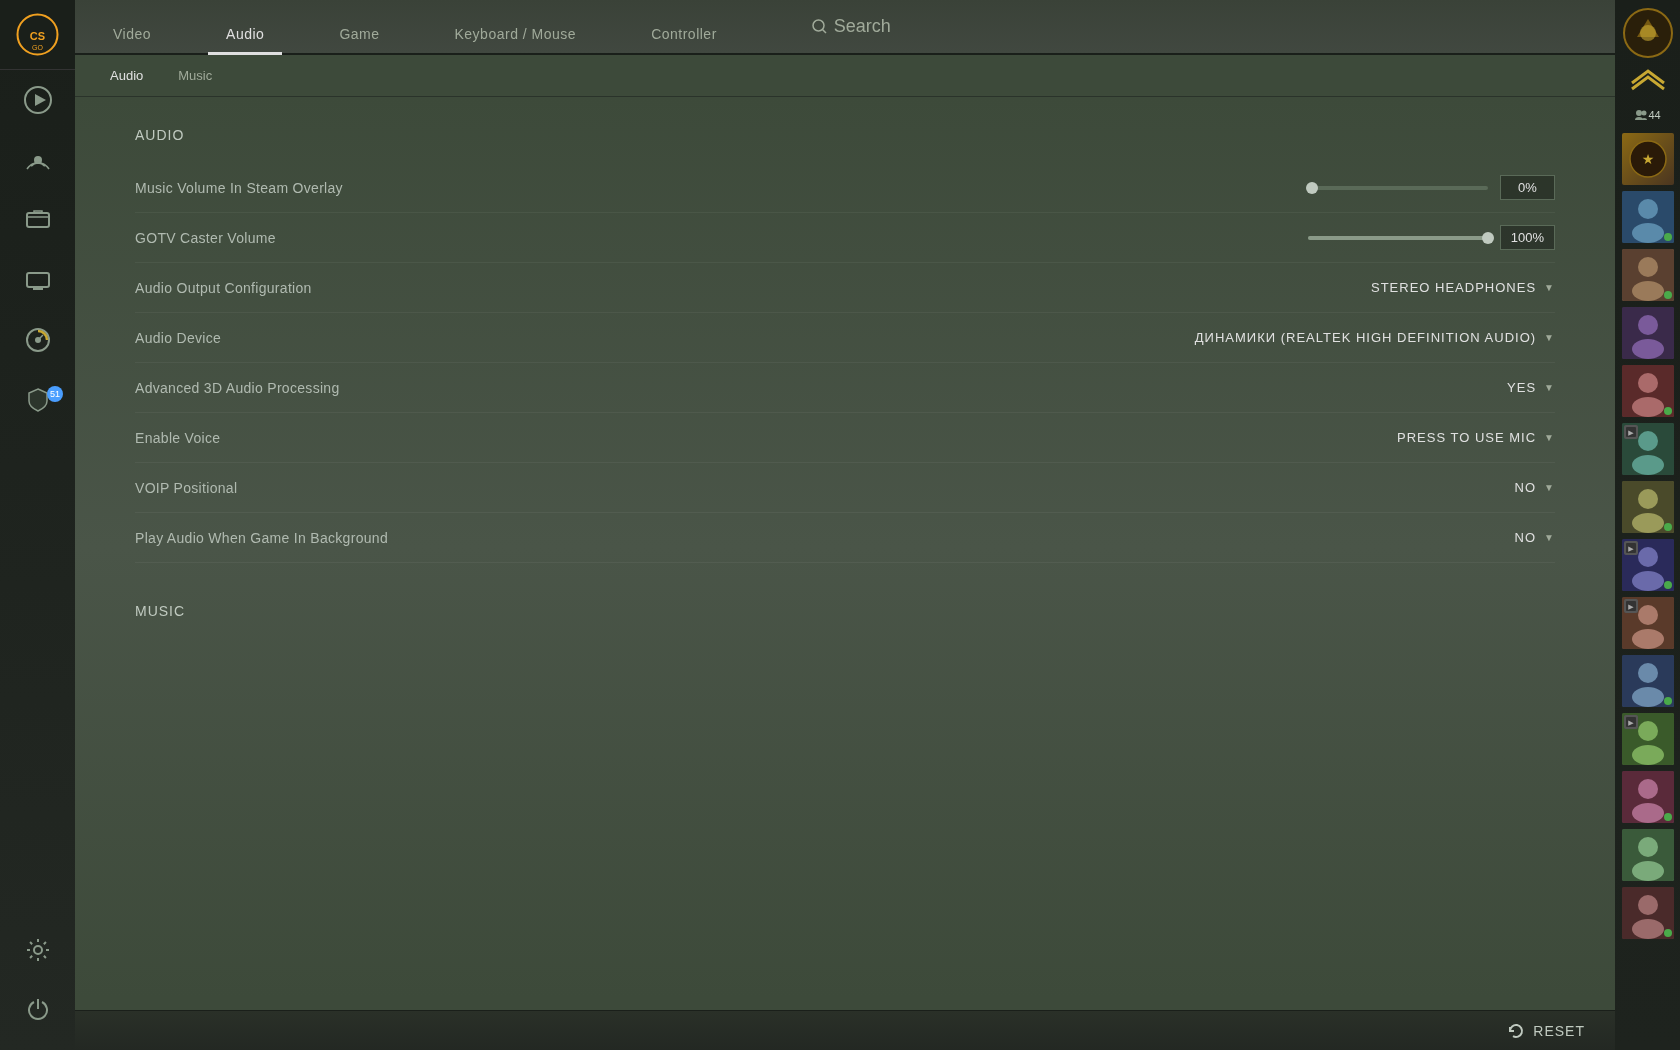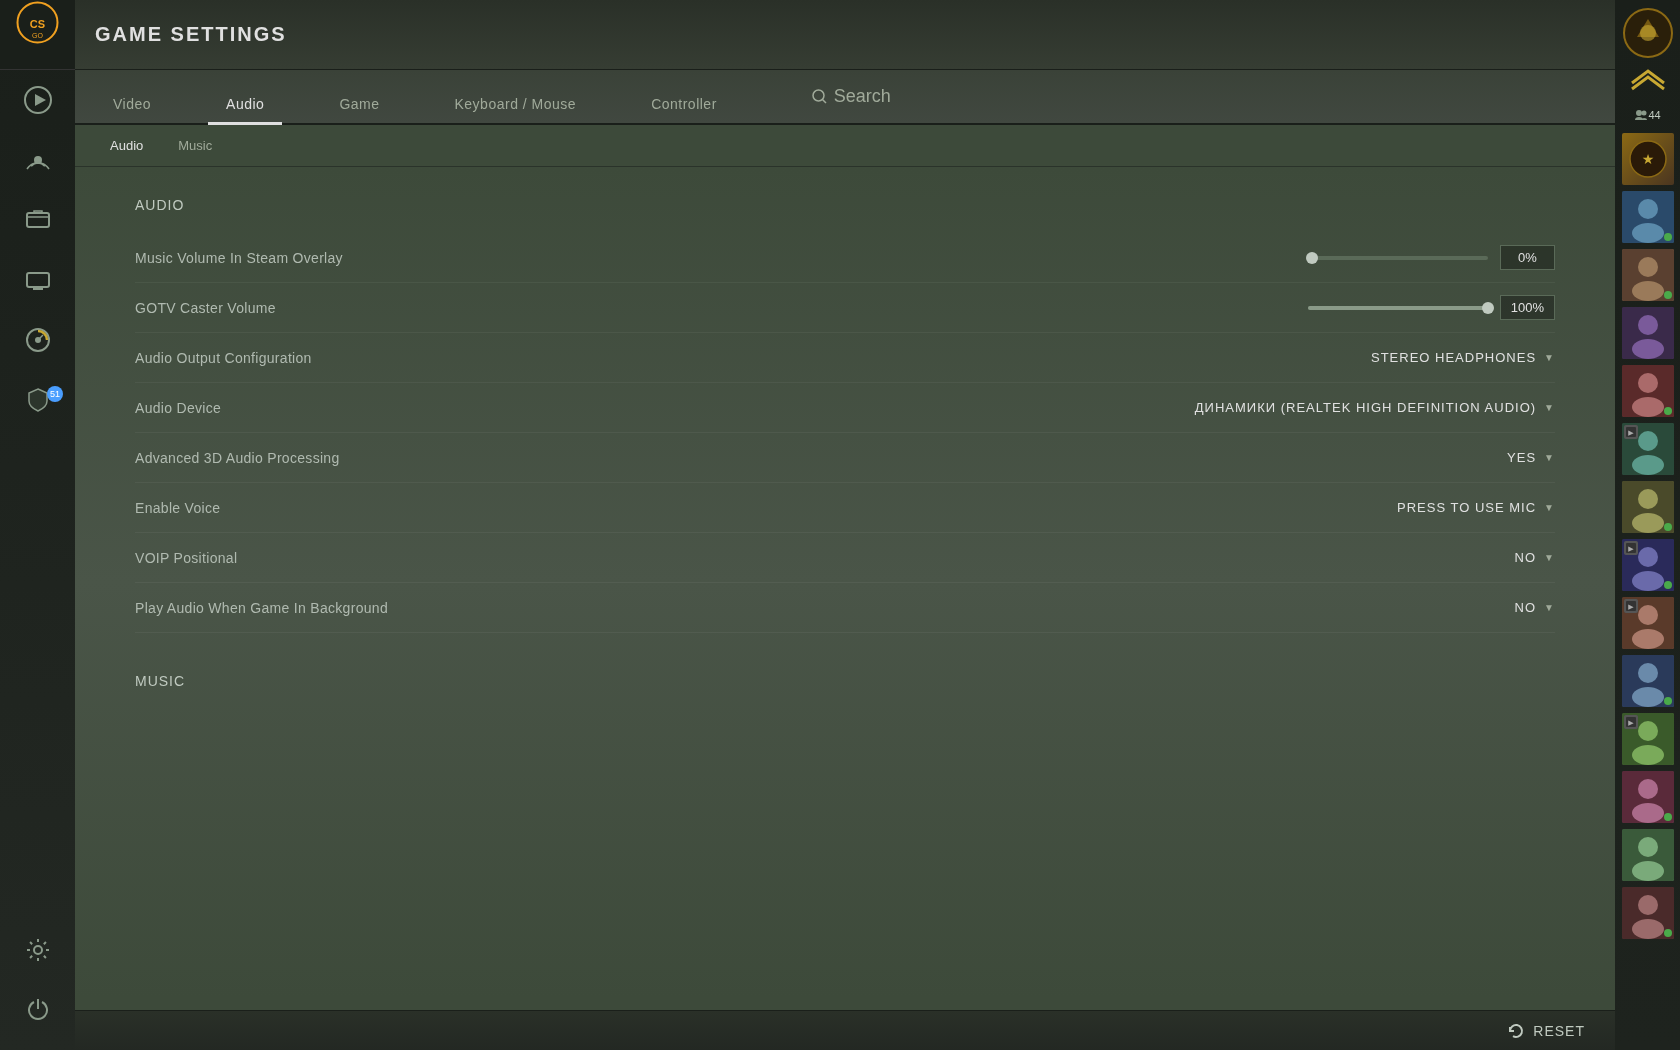--- a/index.html
+++ b/index.html
@@ -23,20 +23,21 @@
       padding-top: 0;
       z-index: 10;
       flex-shrink: 0;
     }
 
     .csgo-logo {
       width: 75px;
       height: 70px;
       background: #1a1f1a;
       display: flex;
+      align-items: center;
       justify-content: center;
       border-bottom: 1px solid #333;
     }
 
     .csgo-logo svg {
       width: 45px;
       height: 45px;
     }
 
     .sidebar-icon {
@@ -420,23 +421,20 @@
   <div class="sidebar-icon" style="margin-bottom: 10px;">
     <svg width="26" height="26" viewBox="0 0 26 26">
         <path d="M9 5 A9 9 0 1 0 17 5" stroke="#8a9a8a" stroke-width="2" fill="none"></path>
         <path d="M13 2v10" stroke="#8a9a8a" stroke-width="2"></path>
       </svg>
   </div>
 </div>
 
 <div class="main-area">
 
-  <div class="header">
-    <span class="page-title">GAME SETTINGS</span>
-  </div>
 
   <div class="nav-tabs">
     <div class="nav-tab">Video</div>
     <div class="nav-tab active">Audio</div>
     <div class="nav-tab">Game</div>
     <div class="nav-tab">Keyboard / Mouse</div>
     <div class="nav-tab">Controller</div>
     <div class="nav-search">
       <svg width="16" height="16" viewBox="0 0 16 16" fill="none">
         <circle cx="6.5" cy="6.5" r="5.5" stroke="#a0aa9a" stroke-width="1.5"></circle>

